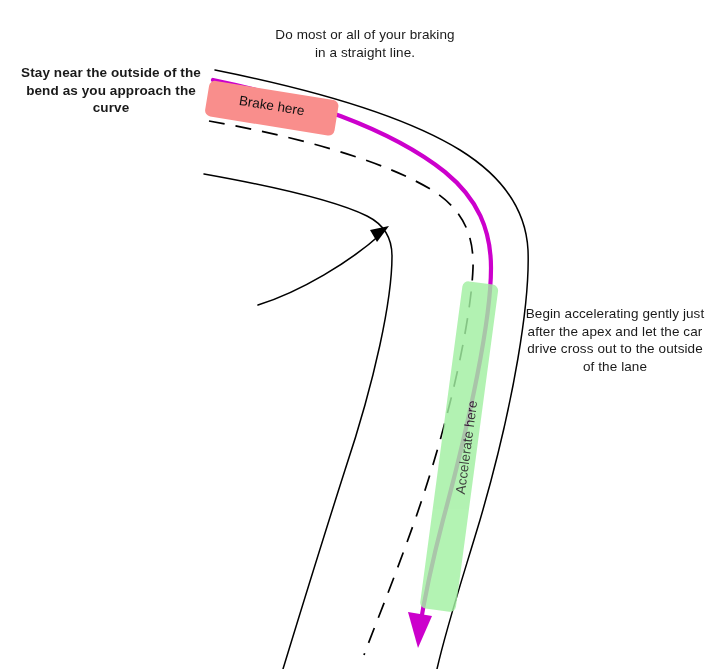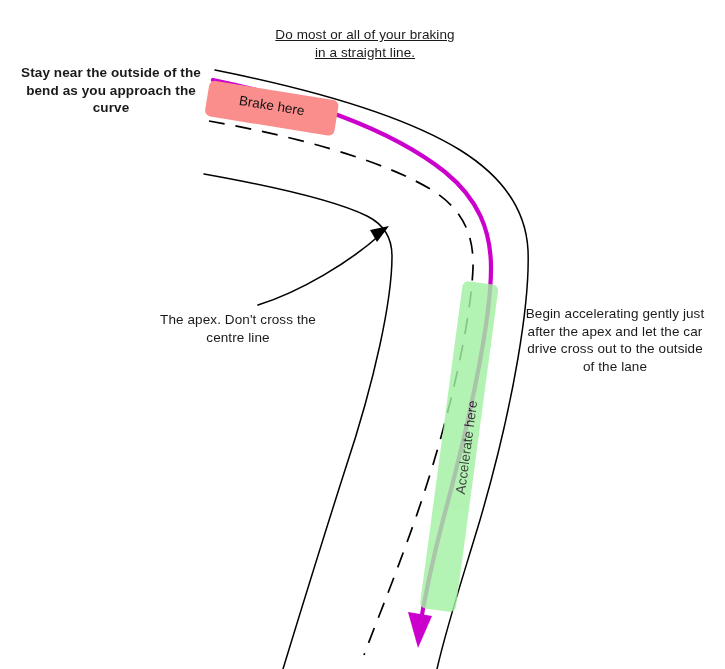--- a/index.html
+++ b/index.html
@@ -31,21 +31,20 @@
     font-size: 13.5px;
     line-height: 17.5px;
     text-align: center;
     white-space: pre-line;
     letter-spacing: 0.1px;
   }
   #ann-braking-straight {
     left: 256px;
     top: 26px;
     width: 218px;
-    text-decoration: underline;
   }
   #ann-outside-bend {
     left: 8px;
     top: 64px;
     width: 206px;
     font-weight: bold;
   }
   #ann-apex {
     left: 134px;
     top: 311px;
@@ -126,21 +125,19 @@
     <span id="accelerate-band-label">Accelerate here</span>
   </div>
 
   <div class="annotation" id="ann-braking-straight">Do most or all of your braking
 in a straight line.</div>
 
   <div class="annotation" id="ann-outside-bend">Stay near the outside of the
 bend as you approach the
 curve</div>
 
-  <div class="annotation" id="ann-apex">The apex. Don't cross the
-centre line</div>
 
   <div class="annotation" id="ann-accelerate-out">Begin accelerating gently just
 after the apex and let the car
 drive cross out to the outside
 of the lane</div>
 
 </div>
 
 </body></html>

